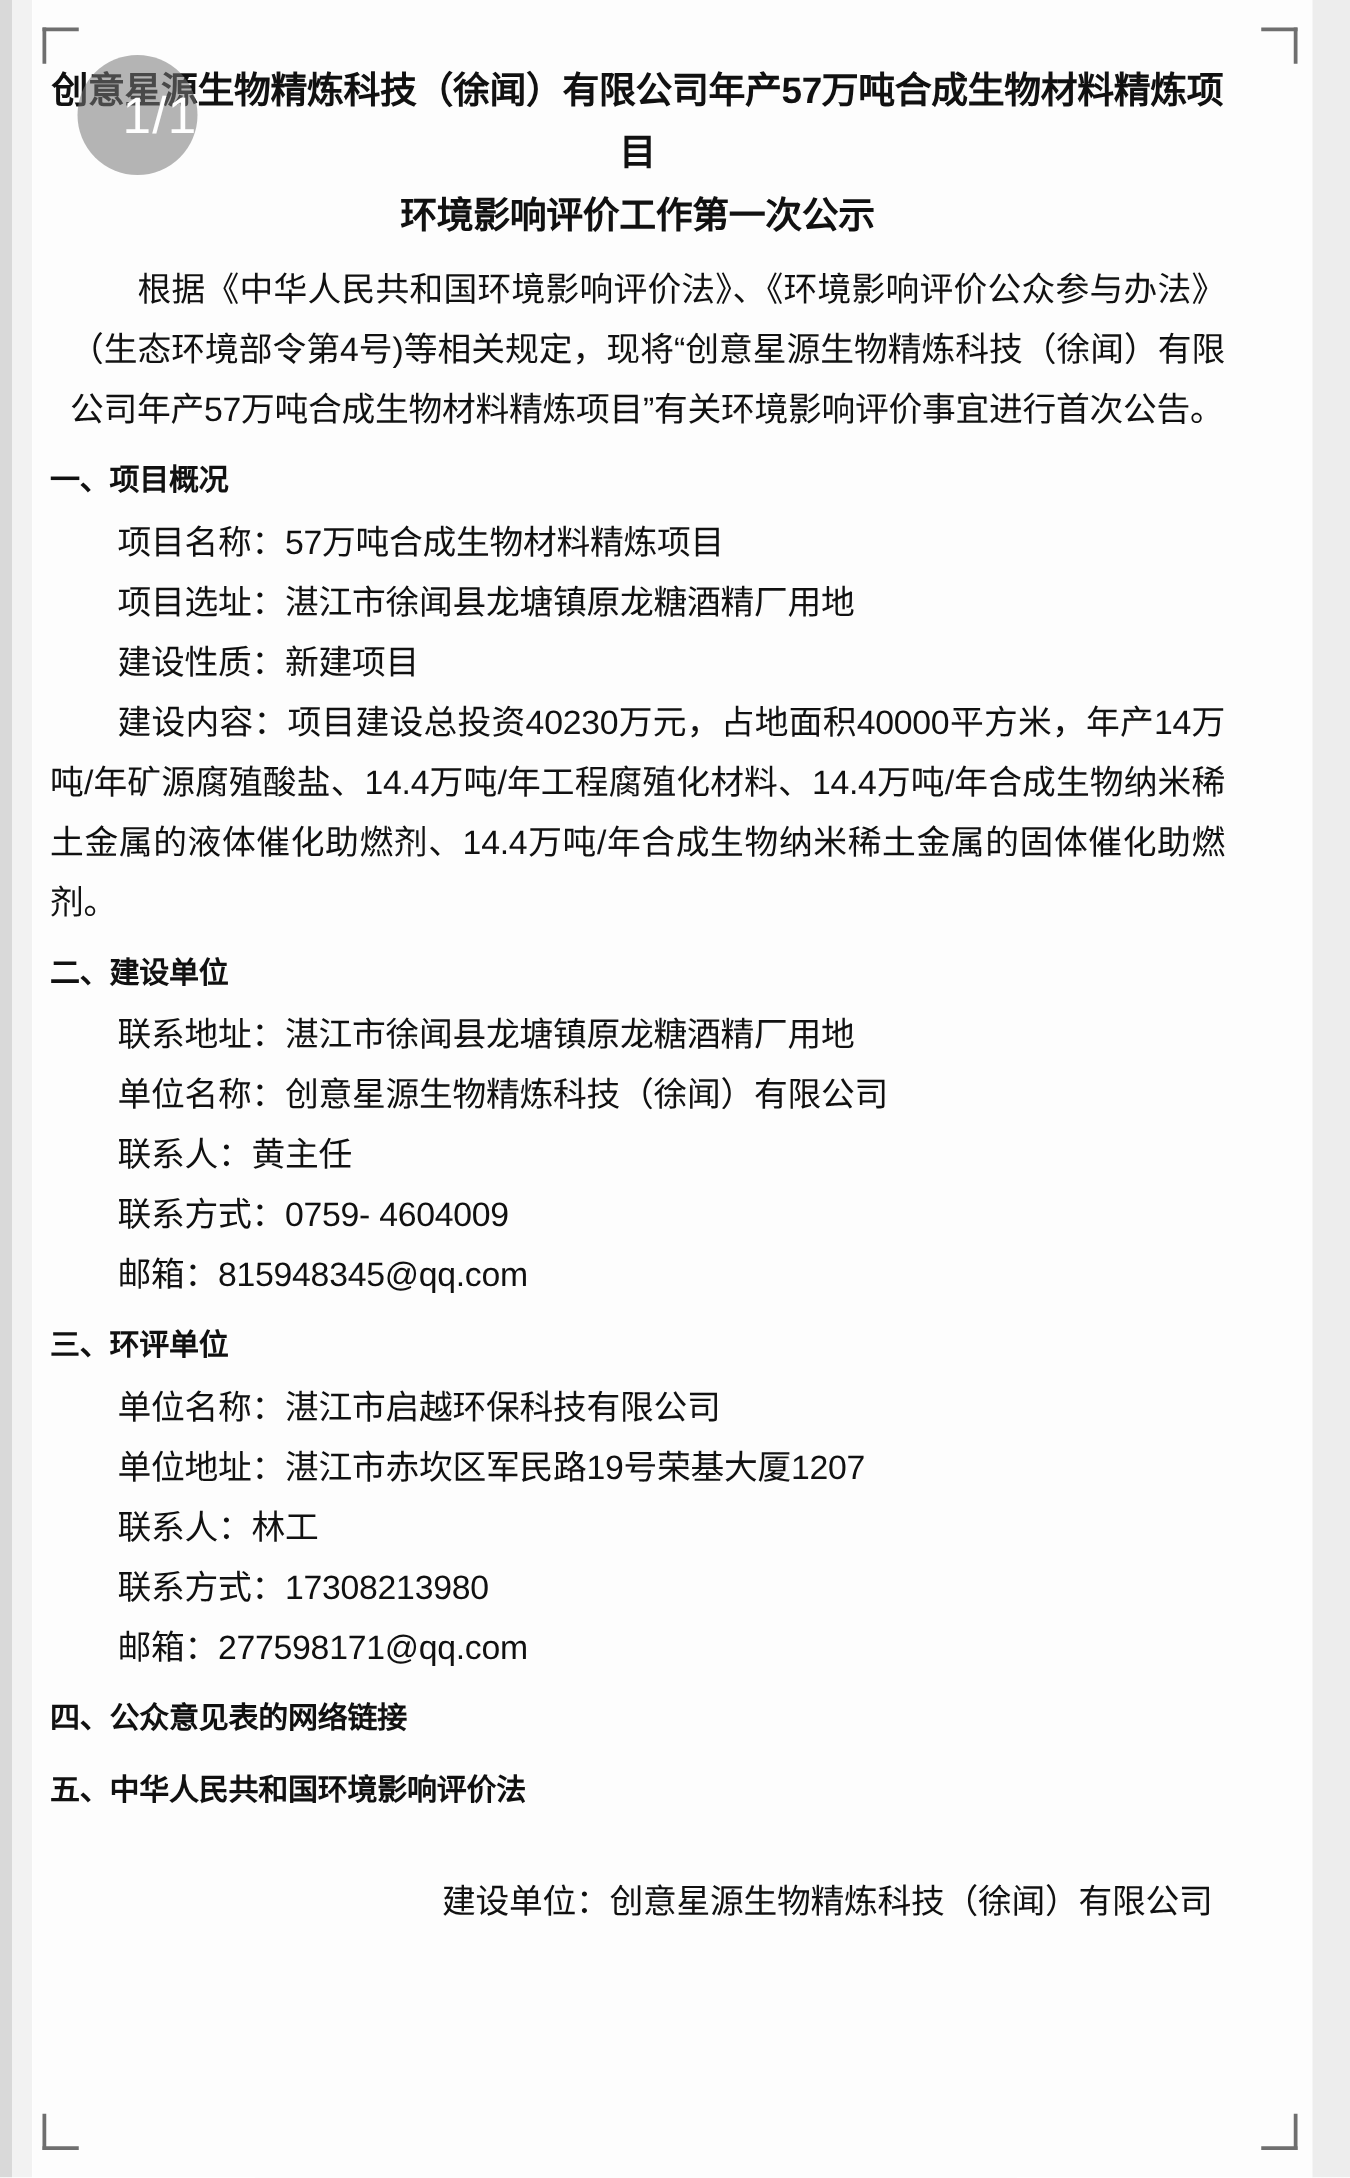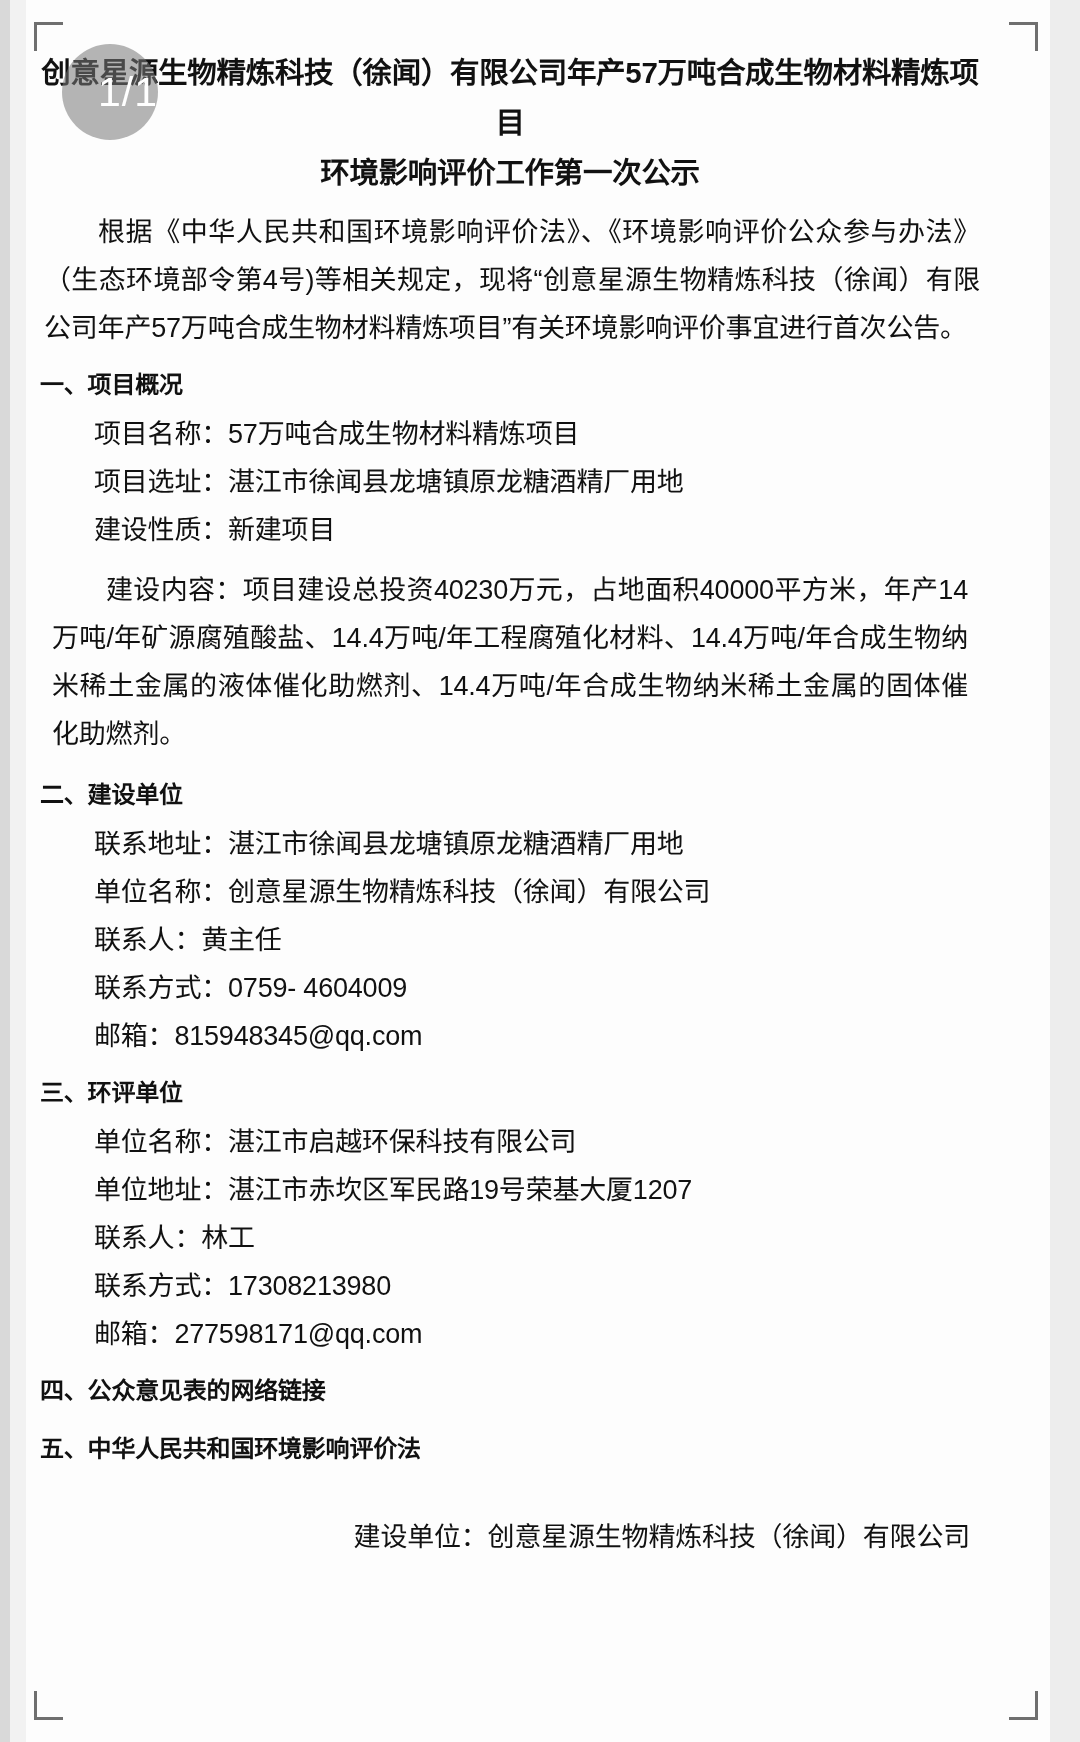--- a/index.html
+++ b/index.html
@@ -75,21 +75,21 @@
     margin: 0;
     font-size: 29.5px;
     font-weight: bold;
     line-height: 50px;
     text-align: center;
     letter-spacing: -0.3px;
   }
   h1.doc-title .l2 { display: block; }
 
   p.para {
-    margin: 10px 0 0 4px;
+    margin: 10px 0 0 16px;
     font-size: 27px;
     line-height: 48px;
     text-align: justify;
     text-justify: inter-ideograph;
     text-indent: 54px;
     letter-spacing: -0.2px;
   }
 
   h2.section {
     margin: 8px 0 0 0;
@@ -101,21 +101,21 @@
 
   .field {
     margin: 0;
     font-size: 27px;
     line-height: 48px;
     text-indent: 54px;
     letter-spacing: -0.2px;
   }
 
   .block {
-    margin: 12px;
+    margin: 0;
     font-size: 27px;
     line-height: 48px;
     text-align: justify;
     text-justify: inter-ideograph;
     text-indent: 54px;
     letter-spacing: -0.2px;
   }
 
   .link-line {
     margin: 0;

